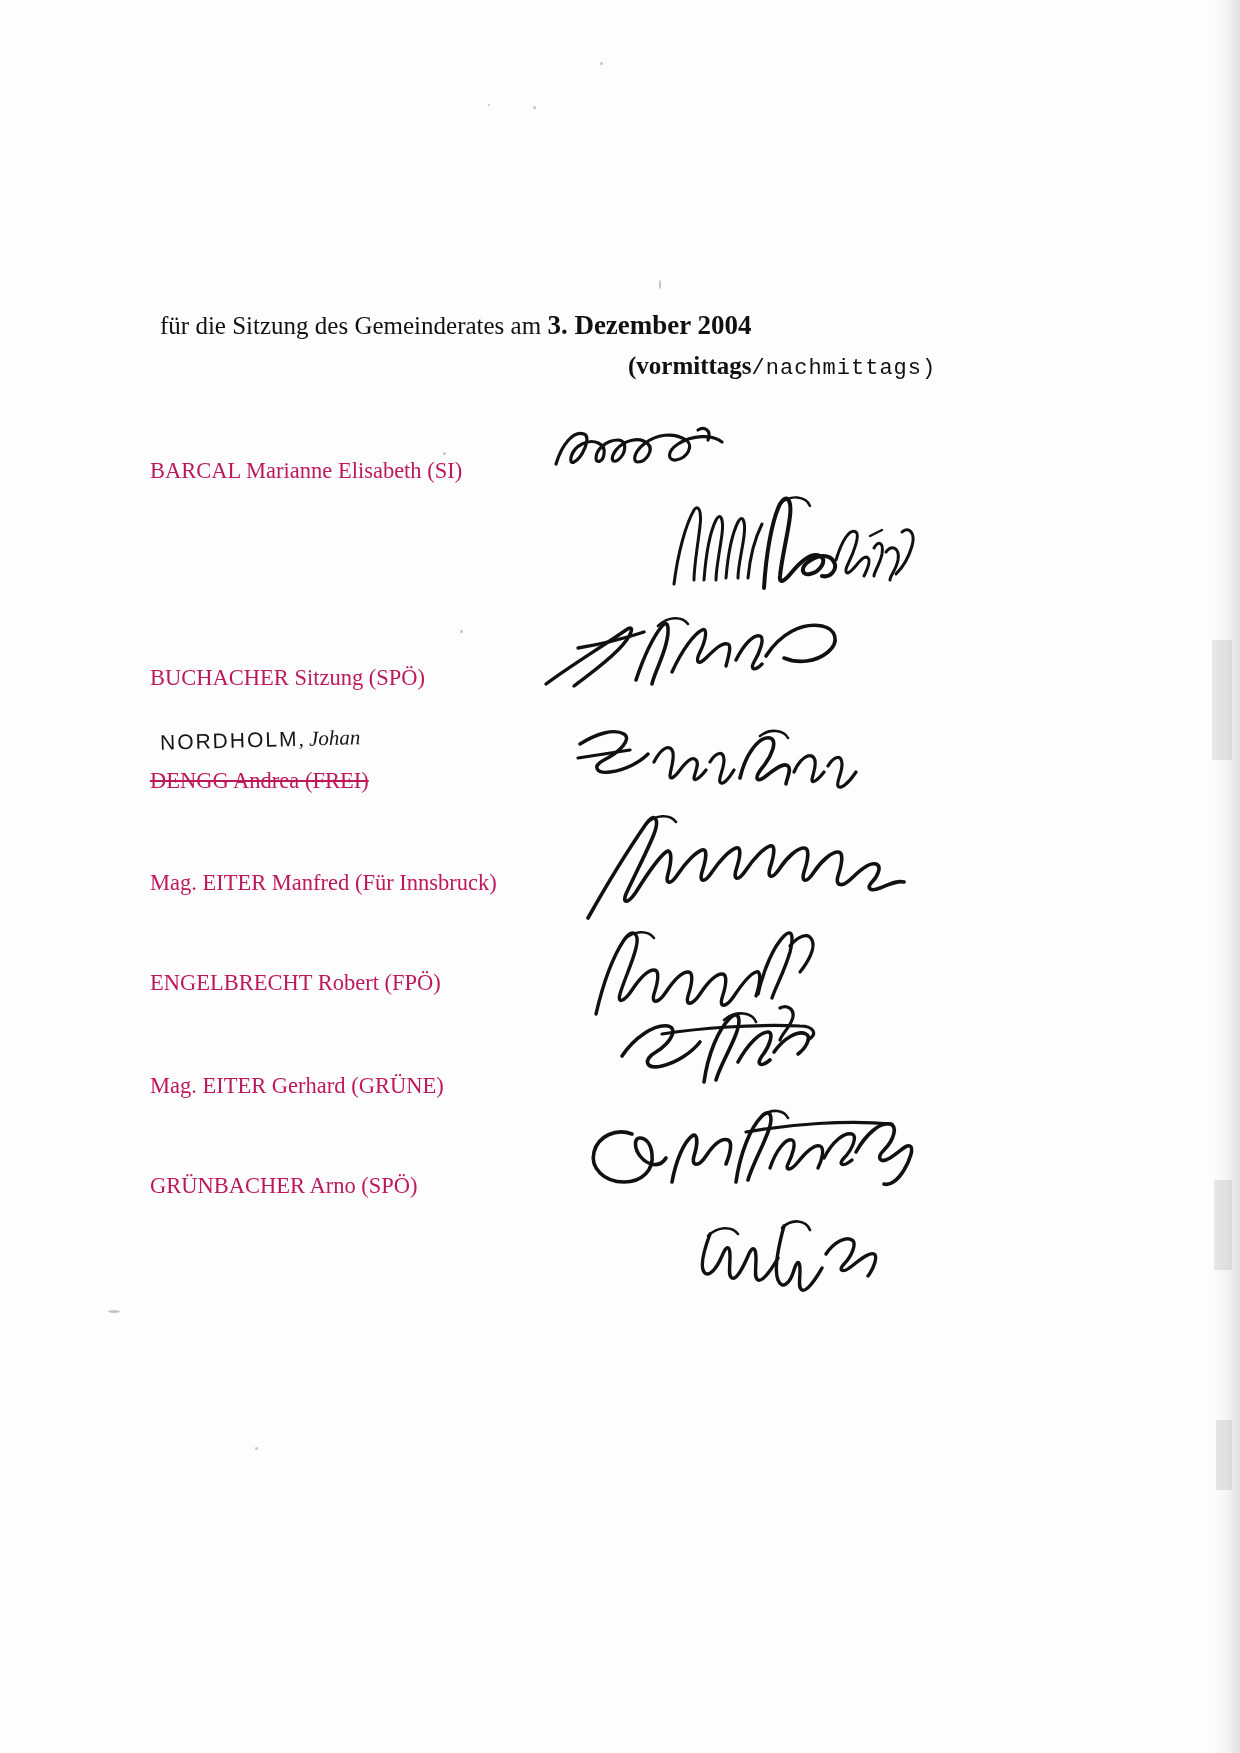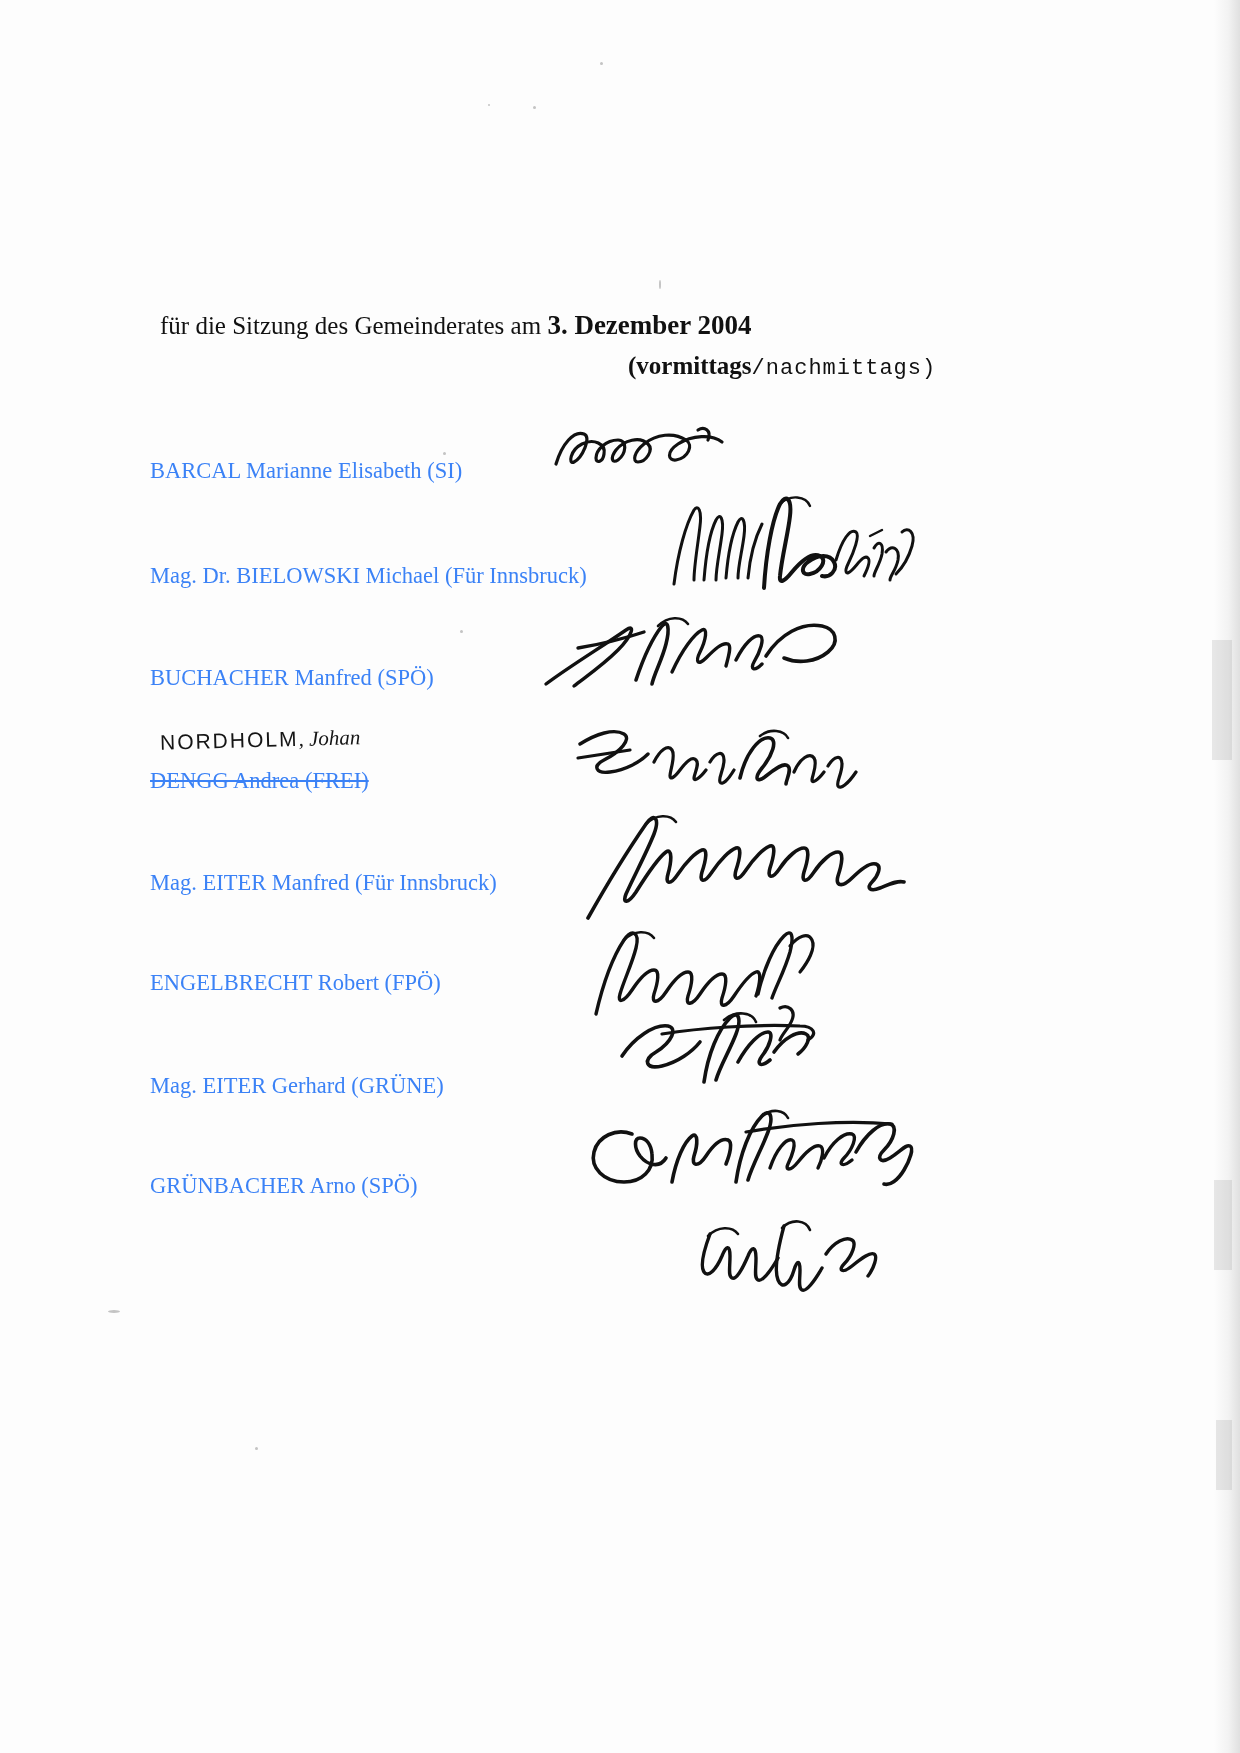--- a/index.html
+++ b/index.html
@@ -105,21 +105,21 @@
     left: 150px;
     width: 900px;
     height: 34px;
   }
   .row .name {
     position: absolute;
     left: 0;
     bottom: 0;
     font-size: 22.5px;
     white-space: nowrap;
-    color: #3b82f6;
+    color: #be185d;
   }
   .row .dots {
     position: absolute;
     bottom: 3px;
     height: 16px;
     overflow: hidden;
     color: #333;
     font-size: 22px;
     letter-spacing: 2.5px;
     white-space: nowrap;
@@ -184,26 +184,25 @@
   </div>
 
   <div class="roster">
 
     <div class="row" style="top:450px;">
       <span class="name">BARCAL Marianne Elisabeth (SI)</span>
       <span class="dots" style="left:390px; width:510px;">...........................................................................</span>
     </div>
 
     <div class="row" style="top:555px;">
-      <span class="name">Mag. Dr. BIELOWSKI Michael (Für Innsbruck)</span>
       <span class="dots" style="left:528px; width:372px;">...........................................................................</span>
     </div>
 
     <div class="row" style="top:657px;">
-      <span class="name">BUCHACHER Manfred (SPÖ)</span>
+      <span class="name">BUCHACHER Sitzung (SPÖ)</span>
       <span class="dots" style="left:390px; width:510px;">...........................................................................</span>
     </div>
 
     <div class="row" style="top:760px;">
       <span class="name struck">DENGG Andrea (FREI)</span>
       <span class="dots" style="left:390px; width:510px;">...........................................................................</span>
     </div>
 
     <div class="row" style="top:862px;">
       <span class="name">Mag. EITER Manfred (Für Innsbruck)</span>

